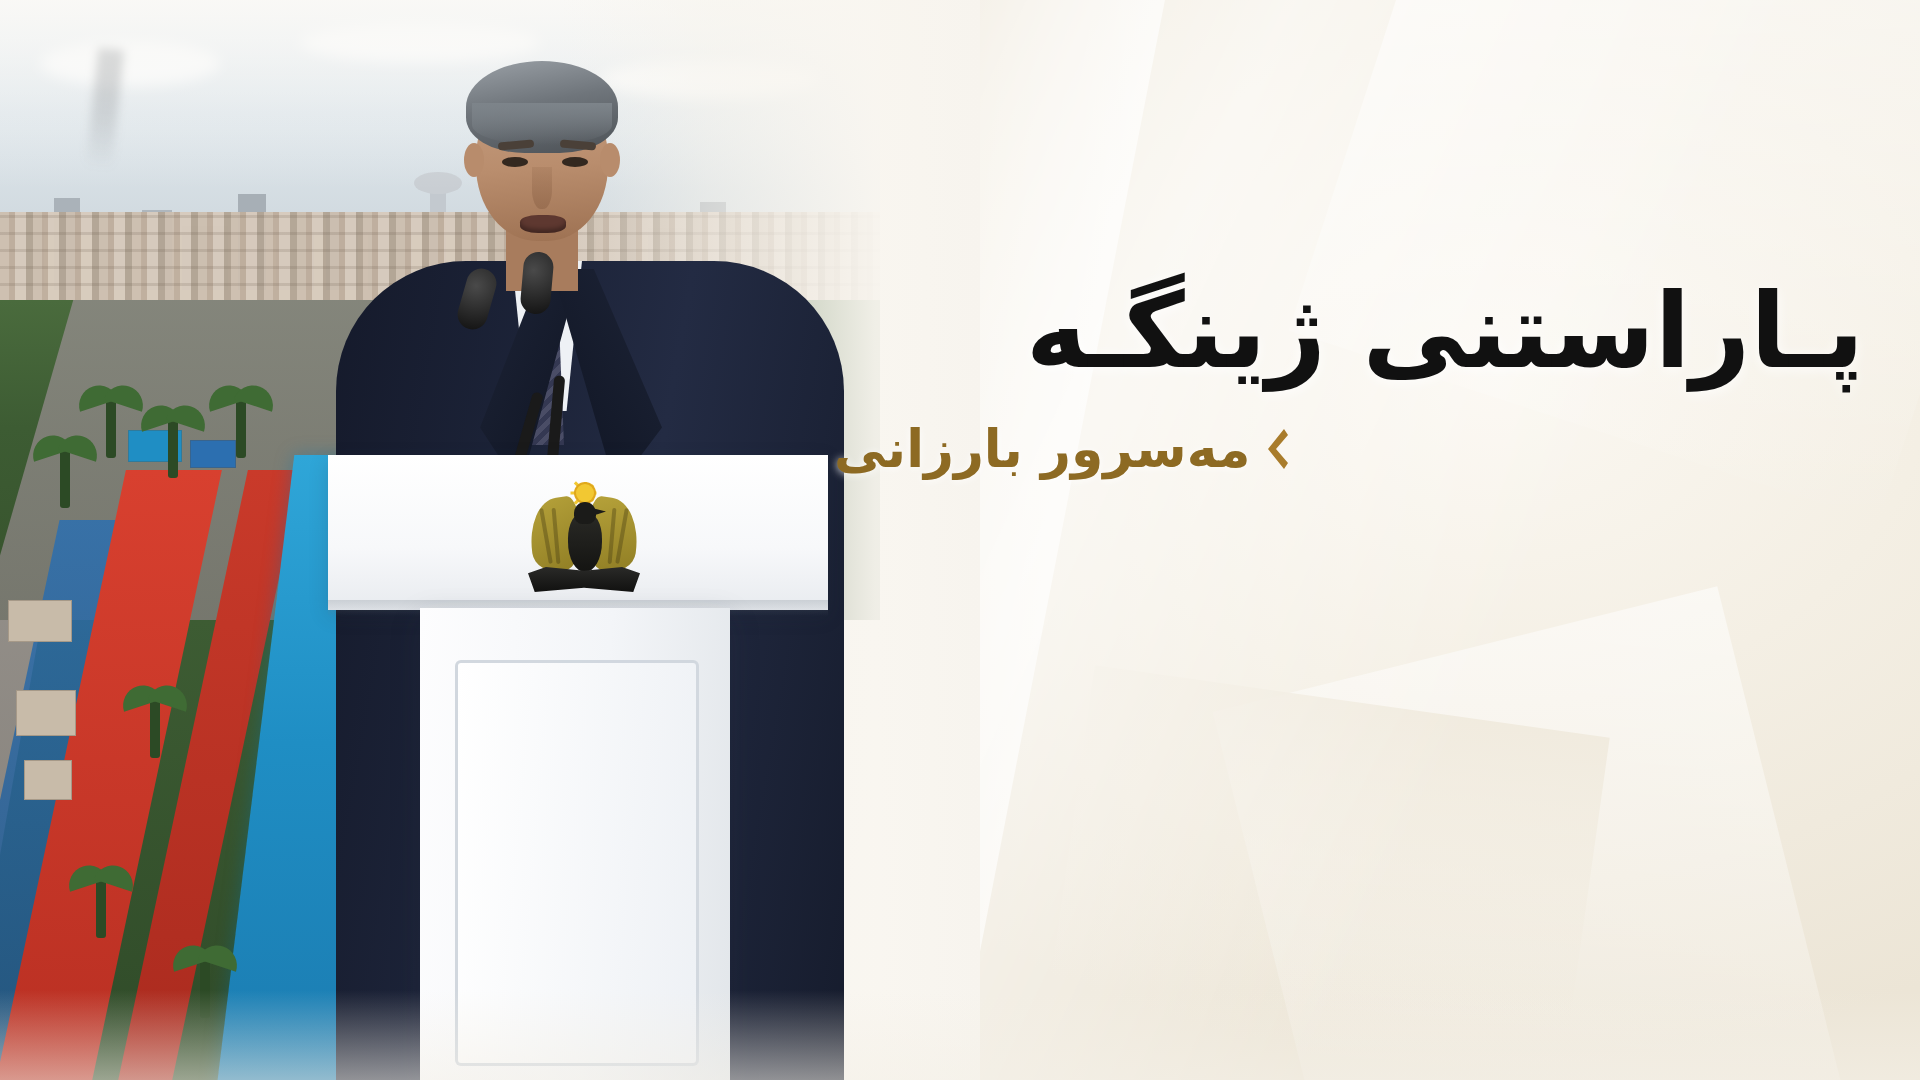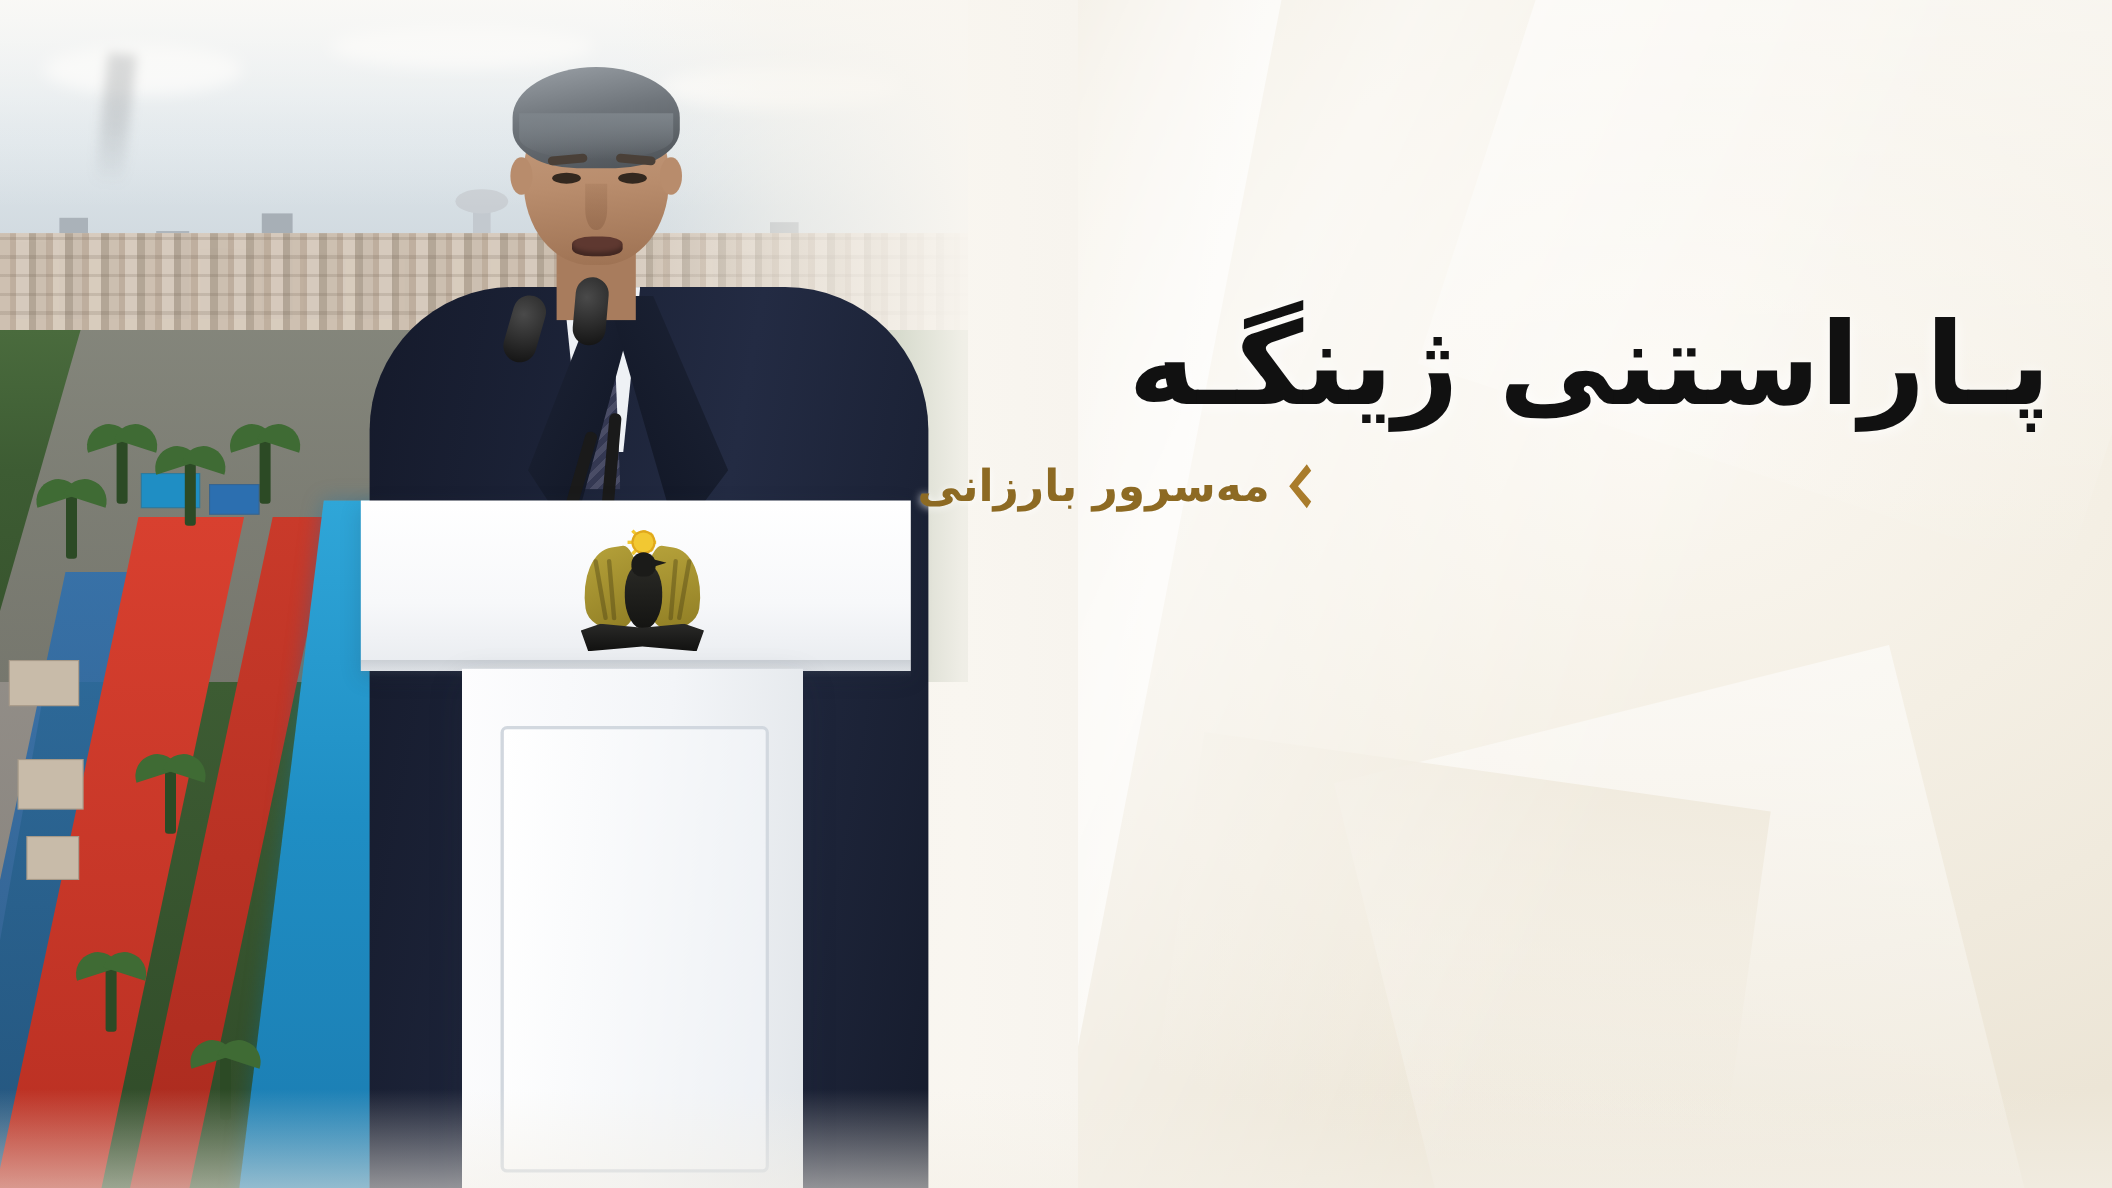--- a/index.html
+++ b/index.html
@@ -195,21 +195,21 @@
   }
   .line1{color:#111111;}
   .line2{color:#111111;}
   .gold{color:#a97c2b;}
   .subwrap{
     margin-top:26px;display:flex;align-items:center;justify-content:flex-end;gap:14px;
     direction:rtl;
   }
   .subname{
     font-family:"DejaVu Sans","Liberation Sans",sans-serif;
-    font-weight:600;font-size:40px;color:#8d6a23;letter-spacing:0px;
+    font-weight:600;font-size:52px;color:#8d6a23;letter-spacing:0px;
     text-shadow:0 1px 8px rgba(255,255,255,.8);
   }
   .chev{
     display:inline-block;width:26px;height:44px;flex:0 0 auto;
   }
   .chev svg{display:block;}
 
   
   .bottom-fade{position:absolute;left:0;bottom:0;width:1920px;height:90px;
     background:linear-gradient(180deg,rgba(244,240,231,0),rgba(244,240,231,.55));pointer-events:none;}

